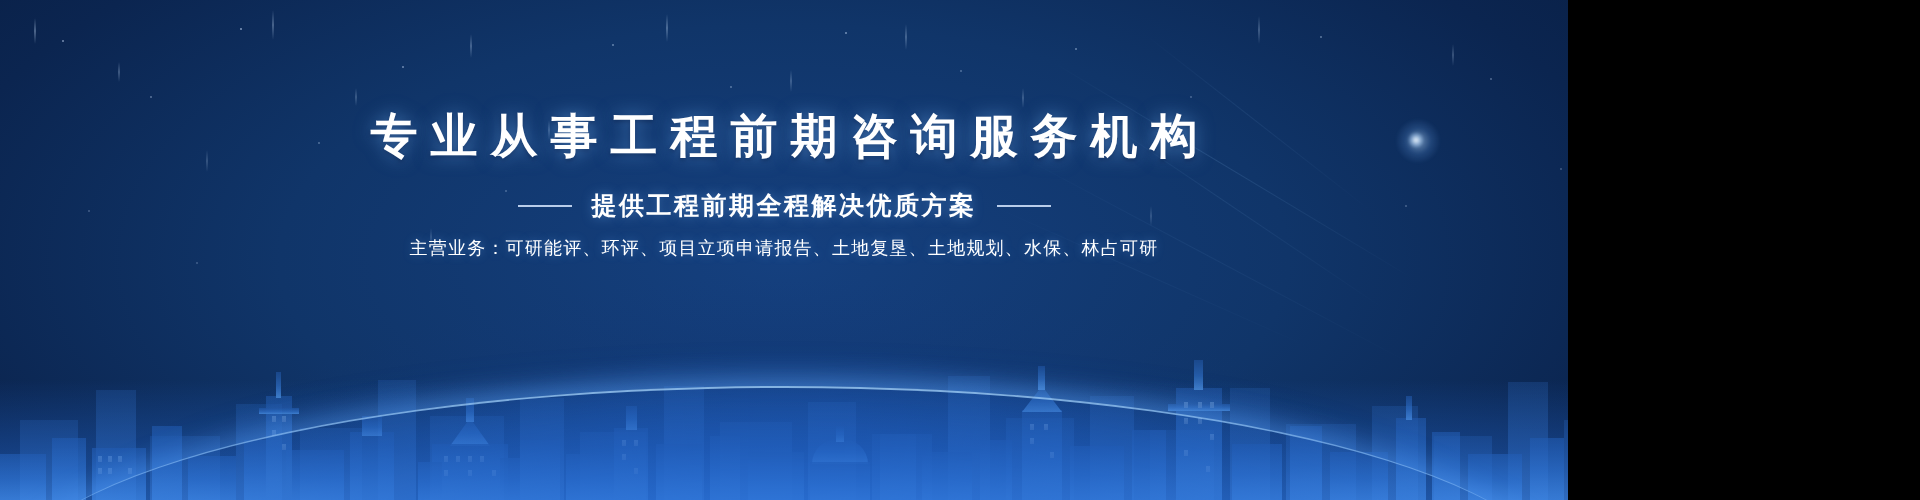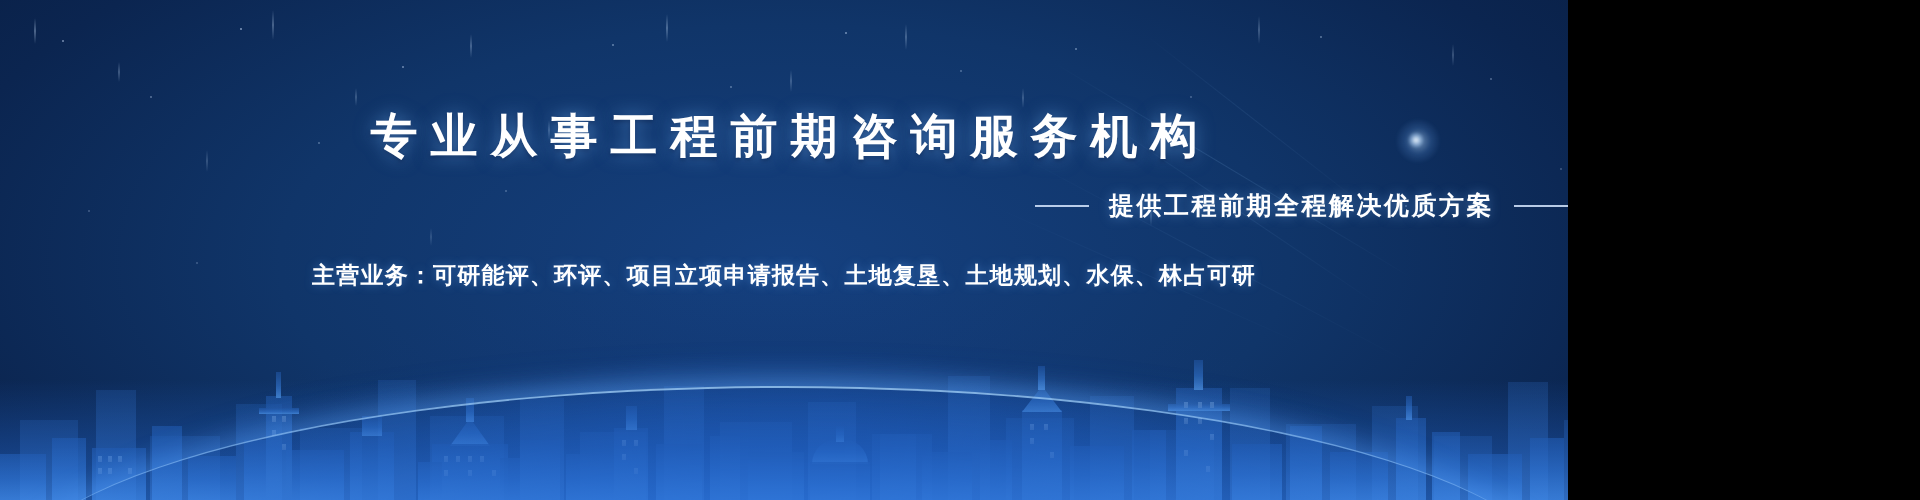--- a/index.html
+++ b/index.html
@@ -110,42 +110,42 @@
     color: #ffffff;
     letter-spacing: 13px;
     text-indent: 13px;
     line-height: 1;
     white-space: nowrap;
     text-shadow: 0 0 18px rgba(120,185,255,0.55), 0 2px 4px rgba(0,20,60,0.6);
   }
   .subtitle-row {
     display: flex;
     align-items: center;
-    justify-content: flex-end;
+    justify-content: center;
     gap: 20px;
     margin-top: 30px;
   }
   .rule {
     display: block;
     width: 54px;
     height: 2px;
     background: rgba(215,232,255,0.85);
   }
   .subtitle {
     font-size: 25px;
     font-weight: bold;
     color: #ffffff;
     letter-spacing: 2.5px;
     white-space: nowrap;
     text-shadow: 0 0 12px rgba(120,185,255,0.45);
   }
   .services {
-    margin-top: 38px;
-    font-size: 23px;
-    font-weight: bold;
+    margin-top: 14px;
+    font-size: 18px;
+    font-weight: normal;
     color: #ffffff;
     letter-spacing: 1.2px;
     white-space: nowrap;
     text-shadow: 0 0 10px rgba(100,170,255,0.45);
   }
 </style>
 </head>
 <body>
 
 <div id="banner">

